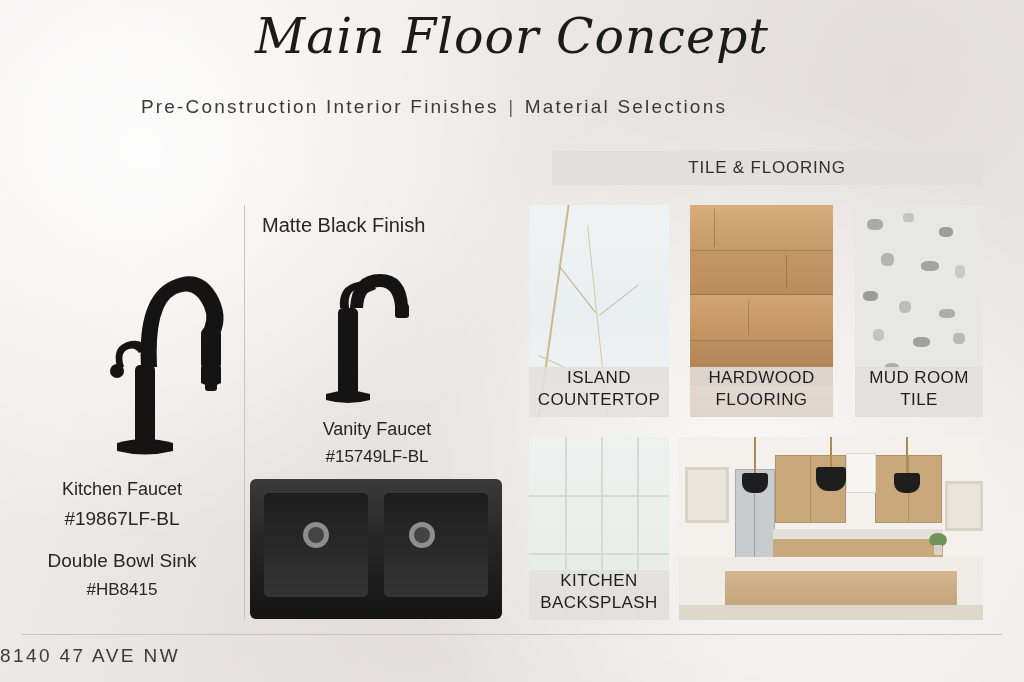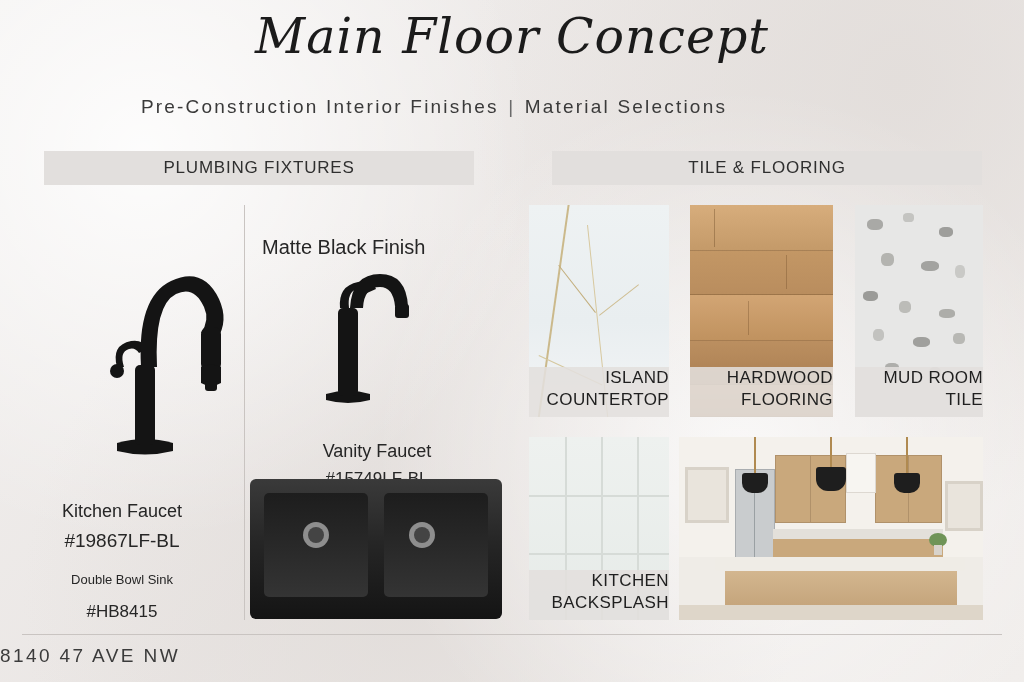--- a/index.html
+++ b/index.html
@@ -93,25 +93,24 @@
     letter-spacing: 2.4px;
     color: #3b3b3b;
   }
 
   
   .plumb-label {
     position: absolute;
     text-align: center;
     color: #262626;
     white-space: nowrap;
-    margin-top: 22px;
   }
   #kitchen-faucet-name { left: 0px;  top: 479px; width: 244px; font-size: 18px; }
   #kitchen-faucet-sku  { left: 0px;  top: 508px; width: 244px; font-size: 19px; }
-  #sink-name           { left: 0px;  top: 550px; width: 244px; font-size: 13px; }
+  #sink-name           { left: 0px;  top: 550px; width: 244px; font-size: 19px; }
   #sink-sku            { left: 0px;  top: 580px; width: 244px; font-size: 17px; }
   #finish-label        { left: 262px; top: 214px; width: 230px; font-size: 20px; text-align: left; }
   #vanity-name         { left: 252px; top: 419px; width: 250px; font-size: 18px; }
   #vanity-sku          { left: 252px; top: 447px; width: 250px; font-size: 17px; }
 
   
   .art { position: absolute; }
 
   
   .swatch {
@@ -126,21 +125,20 @@
     text-align: center;
     font-size: 17px;
     letter-spacing: 0.4px;
     color: #1f1f1f;
     line-height: 22px;
     padding-bottom: 6px;
     box-sizing: border-box;
   }
   .cap-strip {
     background: rgba(226,223,221,0.88);
-    text-align: right;
   }
 
   #sw-island      { left: 529px; top: 205px; width: 140px; height: 212px;
                     background: linear-gradient(180deg,#eef2f3 0%,#e9eef0 55%,#f3f5f6 100%); }
   #sw-hardwood    { left: 690px; top: 205px; width: 143px; height: 212px; }
   #sw-mud         { left: 855px; top: 205px; width: 128px; height: 212px;
                     background: #e7e7e6; }
   #sw-backsplash  { left: 529px; top: 437px; width: 140px; height: 183px;
                     background: linear-gradient(180deg,#eef1ef 0%,#e6ebe8 100%); }
   #sw-kitchen     { left: 679px; top: 437px; width: 304px; height: 183px; }
@@ -180,21 +178,20 @@
 
 <div id="board">
 
   <div class="title">Main Floor Concept</div>
   <div class="subtitle">
     <span>Pre-Construction Interior  Finishes</span>
     <span class="sep">|</span>
     <span>Material Selections</span>
   </div>
 
-  <div class="banner" id="banner-plumbing">PLUMBING FIXTURES</div>
   <div class="banner" id="banner-tile">TILE &amp; FLOORING</div>
 
   <div class="vline" id="divider-mid"></div>
 
   <svg class="art" style="left:55px; top:215px;" width="180" height="250" viewBox="0 0 180 250">
     <g fill="#141414">
 
       <path d="M62 228 q28 -8 56 0 l0 8 q-28 7 -56 0 z"></path>
       <rect x="80" y="150" width="20" height="80" rx="5"></rect>
 

